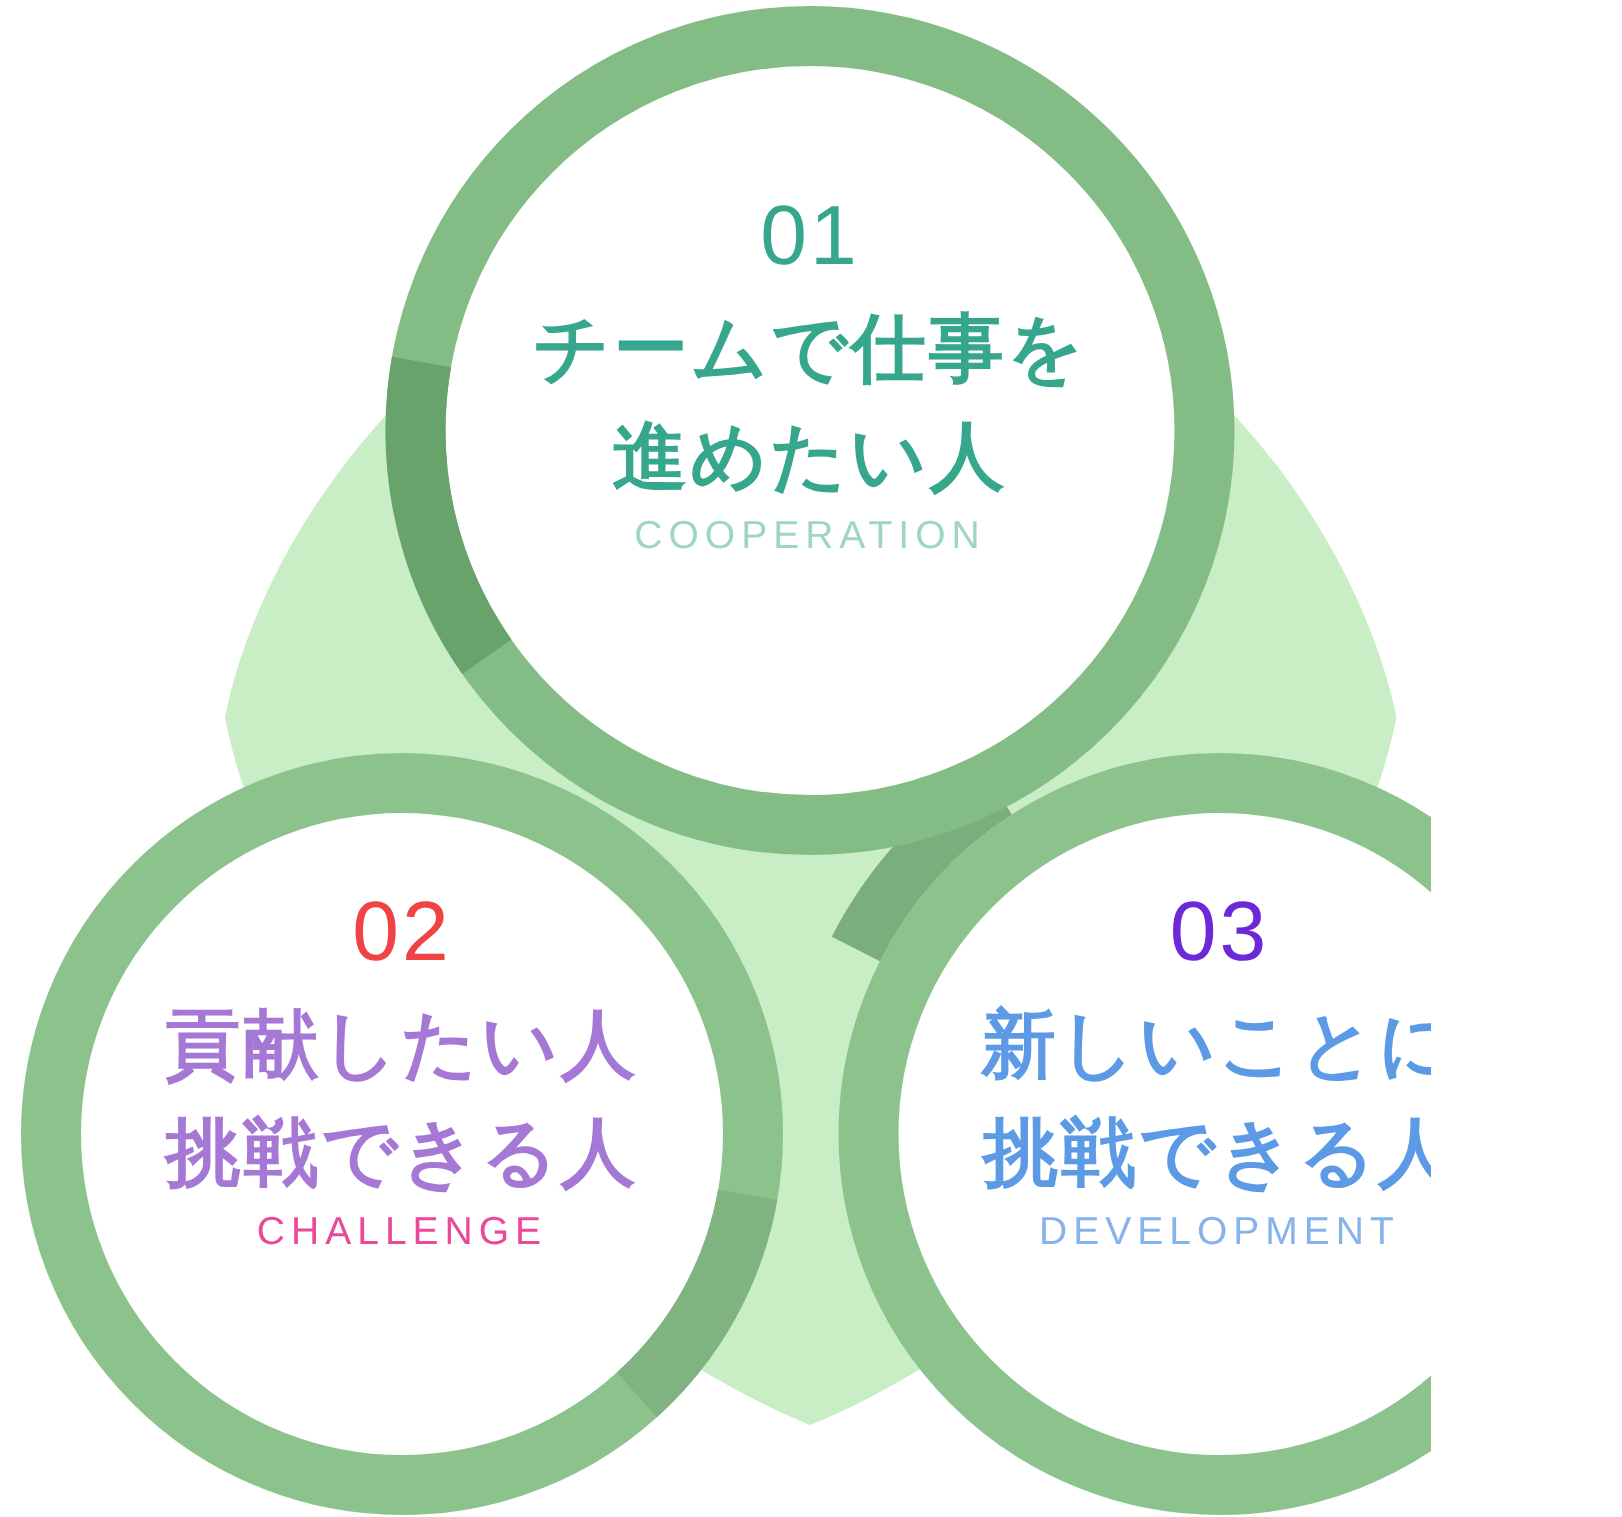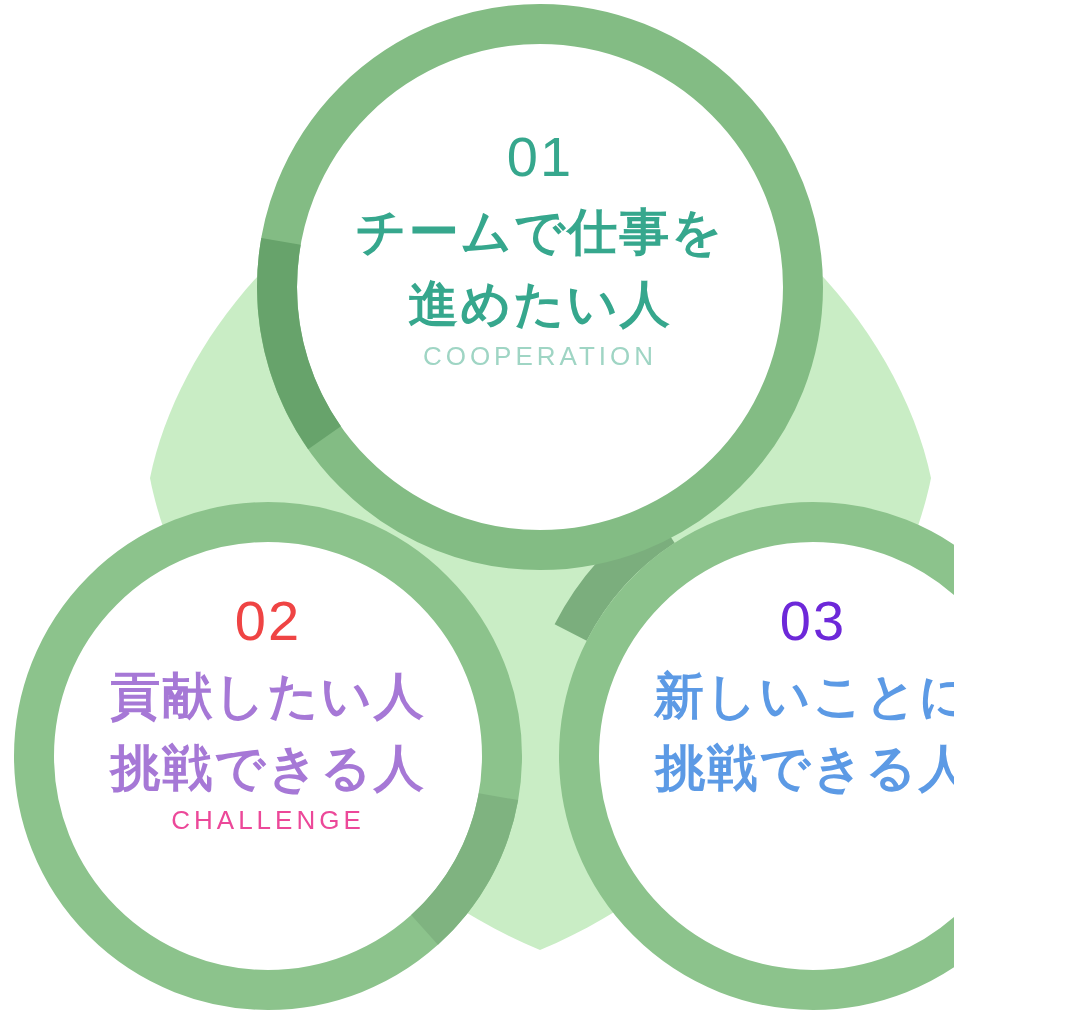--- a/index.html
+++ b/index.html
@@ -75,15 +75,16 @@
     </div>
     <div class="label" style="color: #ec4899;">CHALLENGE</div>
   </div>
 
   <div class="card card-br">
     <div class="num" style="color: #6d28d9;">03</div>
     <div class="jp" style="color: rgb(92, 154, 229);">
       <div>新しいことに</div>
       <div>挑戦できる人</div>
     </div>
+    <div class="label" style="color: rgb(135, 179, 236);">DEVELOPMENT</div>
   </div>
 
 </div>
 
 </body></html>

